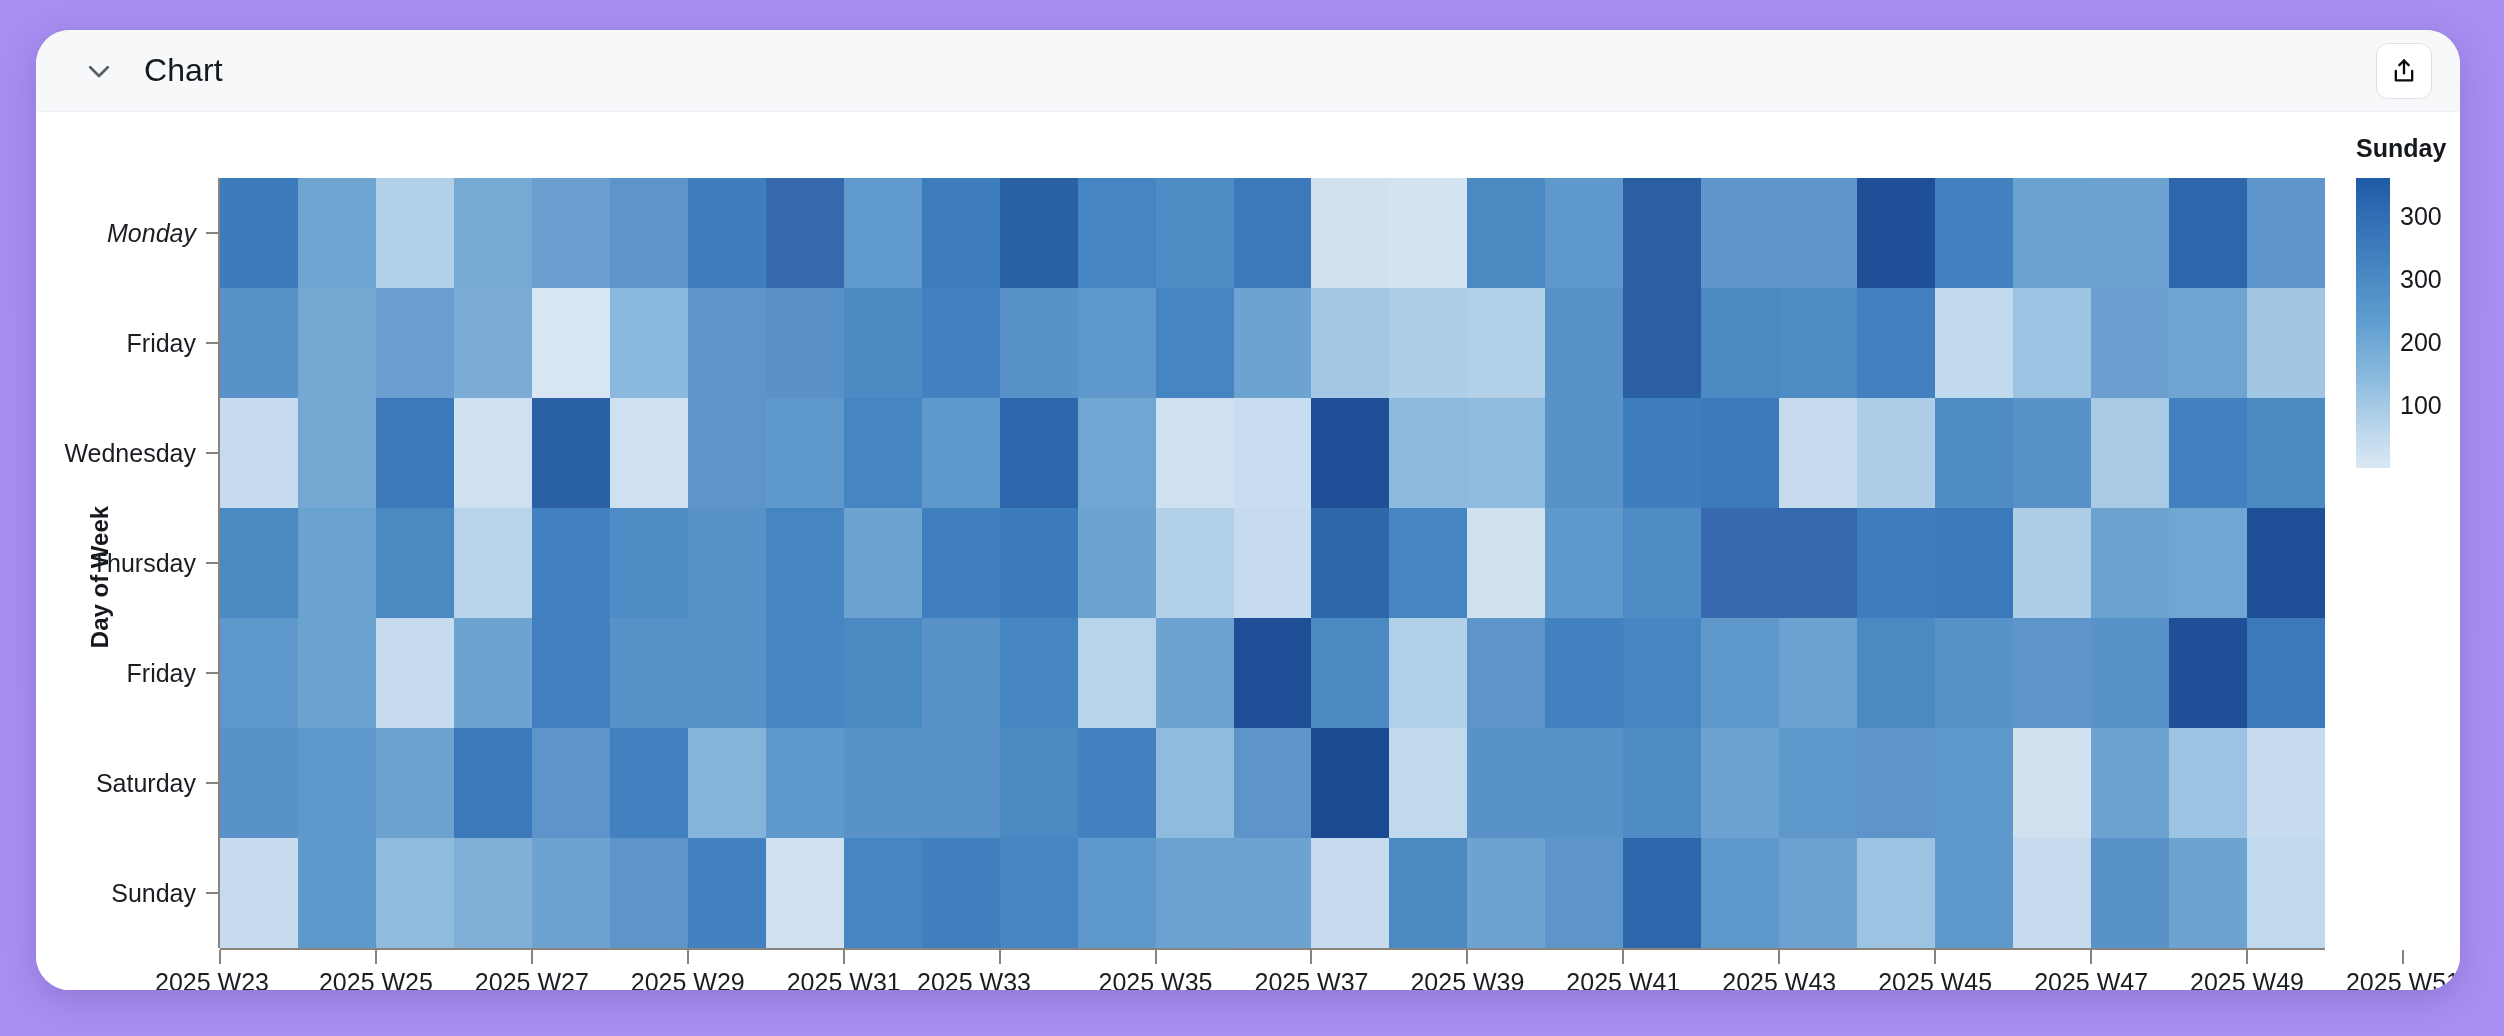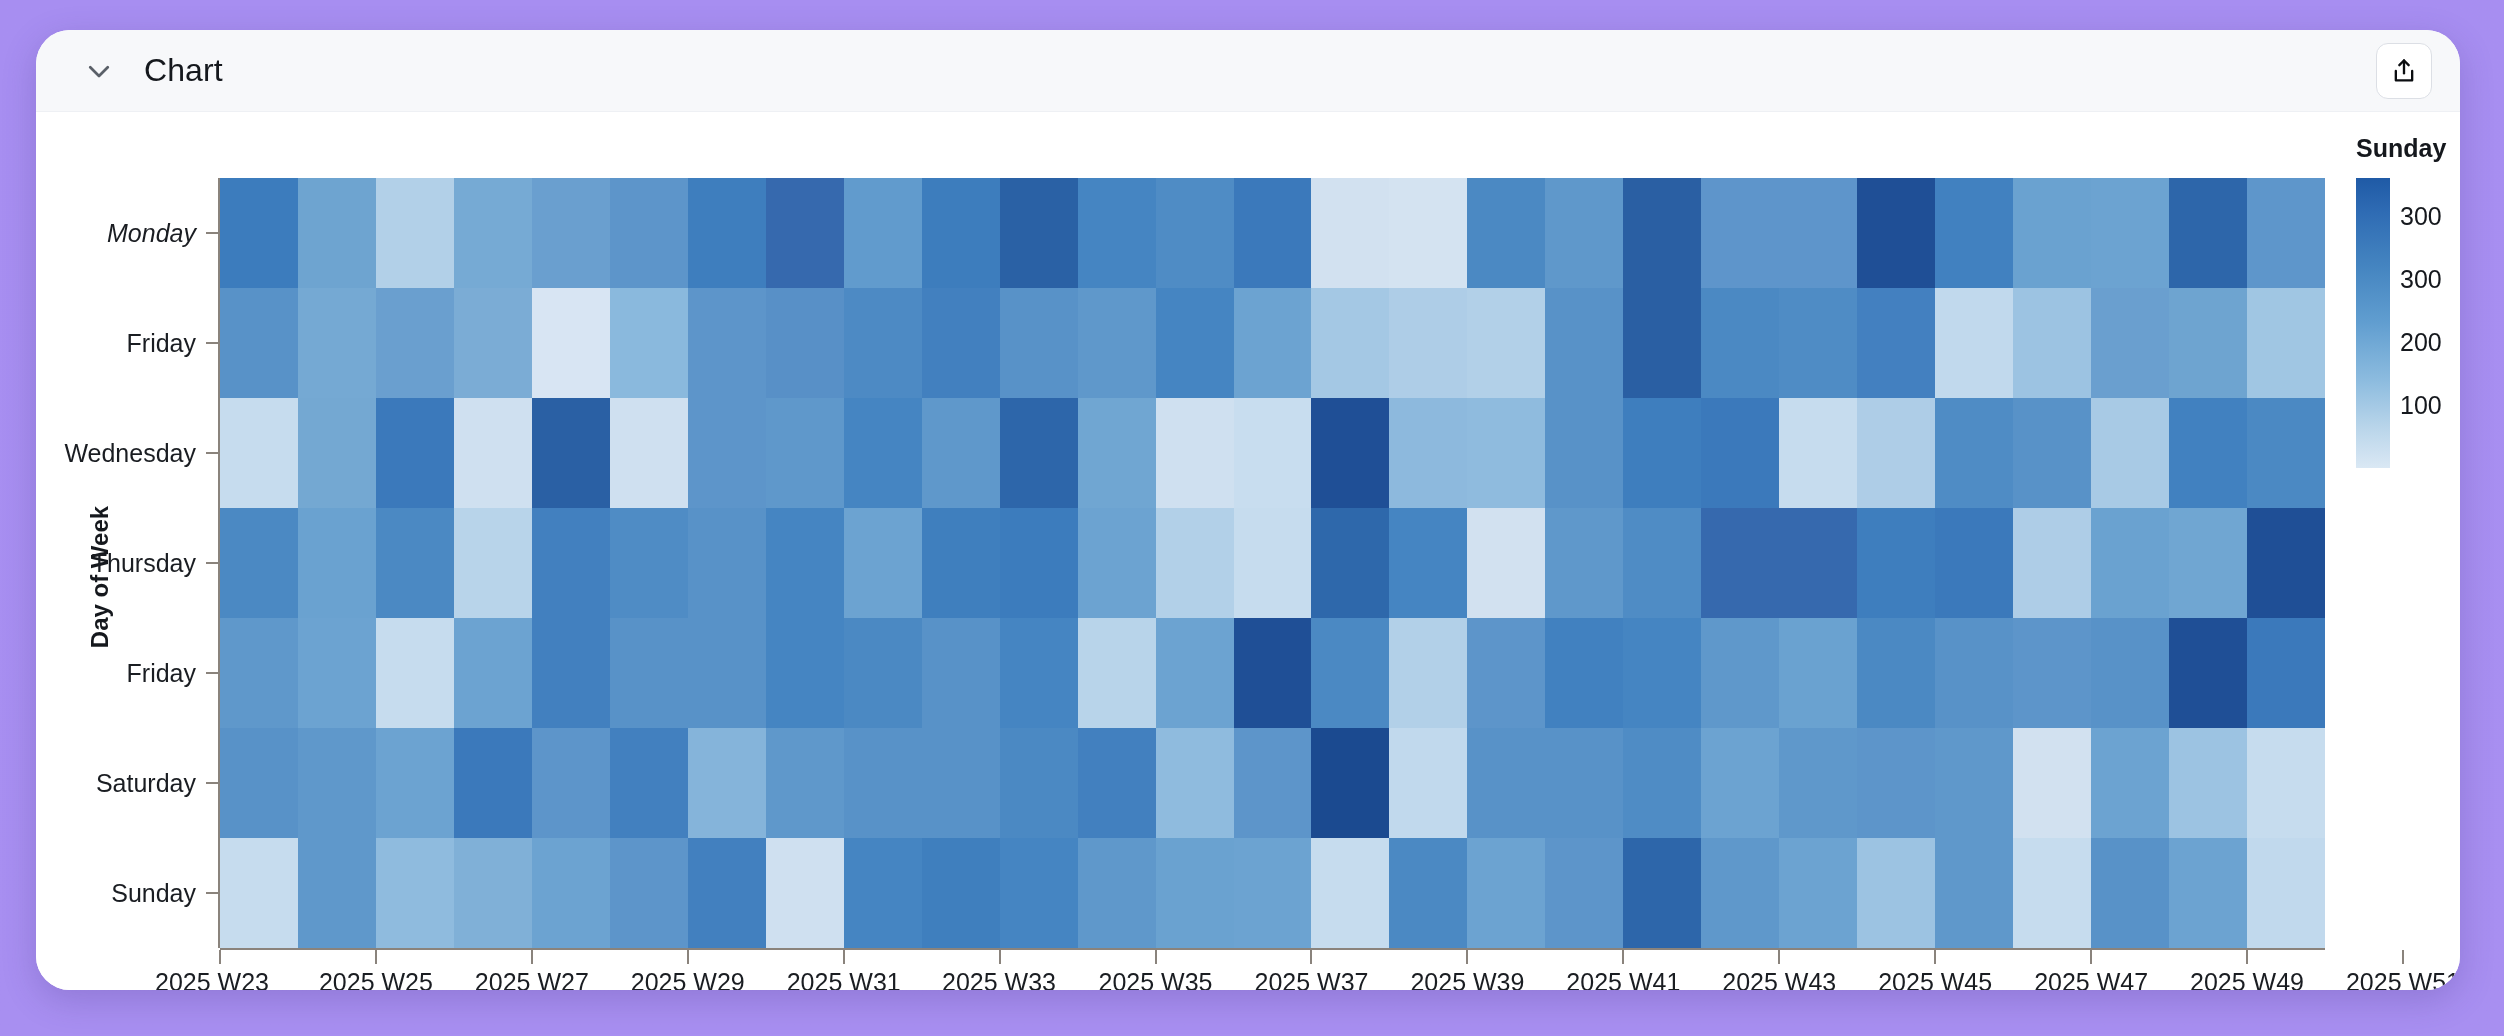--- a/index.html
+++ b/index.html
@@ -415,21 +415,21 @@
           <div class="xlabel-txt" style="left: 176px;">2025 W23</div>
           <div class="tick-x" style="left: 338.926px;"></div>
           <div class="xlabel-txt" style="left: 339.926px;">2025 W25</div>
           <div class="tick-x" style="left: 494.852px;"></div>
           <div class="xlabel-txt" style="left: 495.852px;">2025 W27</div>
           <div class="tick-x" style="left: 650.778px;"></div>
           <div class="xlabel-txt" style="left: 651.778px;">2025 W29</div>
           <div class="tick-x" style="left: 806.704px;"></div>
           <div class="xlabel-txt" style="left: 807.704px;">2025 W31</div>
           <div class="tick-x" style="left: 962.63px;"></div>
-          <div class="xlabel-txt" style="left: 963px;">2025 W33</div>
+          <div class="xlabel-txt" style="left: 938px;">2025 W33</div>
           <div class="tick-x" style="left: 1118.56px;"></div>
           <div class="xlabel-txt" style="left: 1119.56px;">2025 W35</div>
           <div class="tick-x" style="left: 1274.48px;"></div>
           <div class="xlabel-txt" style="left: 1275.48px;">2025 W37</div>
           <div class="tick-x" style="left: 1430.41px;"></div>
           <div class="xlabel-txt" style="left: 1431.41px;">2025 W39</div>
           <div class="tick-x" style="left: 1586.33px;"></div>
           <div class="xlabel-txt" style="left: 1587.33px;">2025 W41</div>
           <div class="tick-x" style="left: 1742.26px;"></div>
           <div class="xlabel-txt" style="left: 1743.26px;">2025 W43</div>

